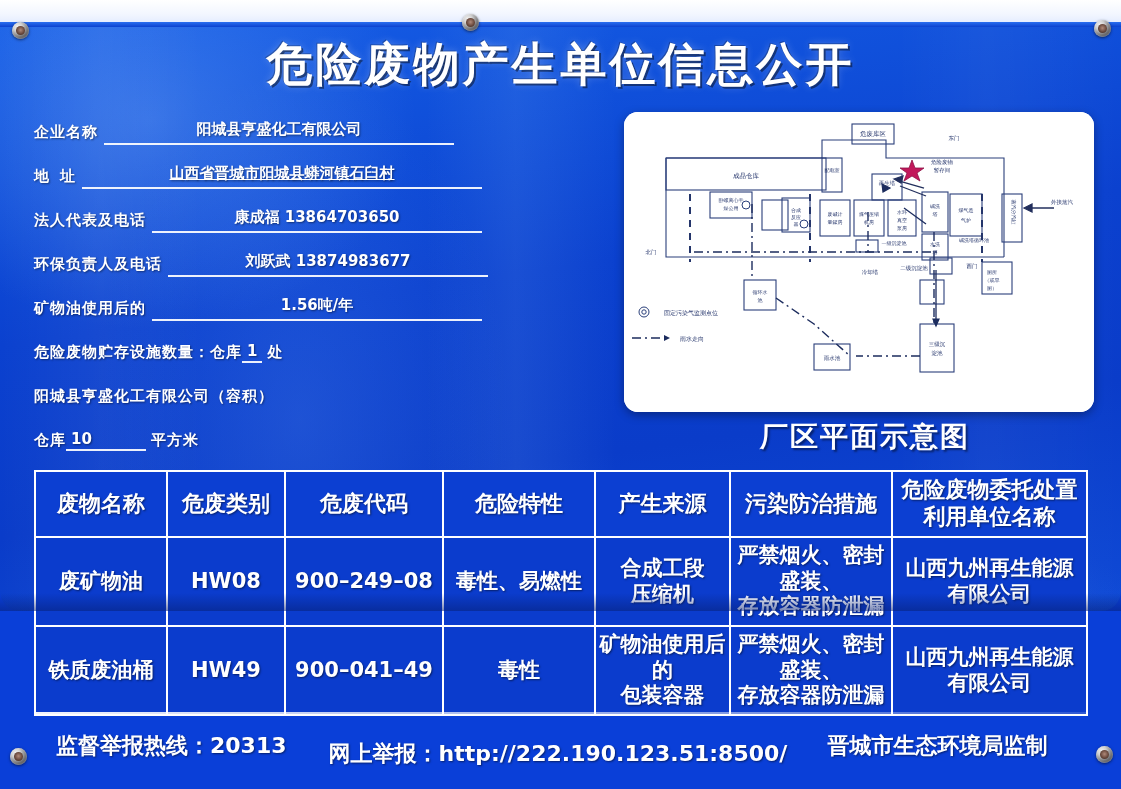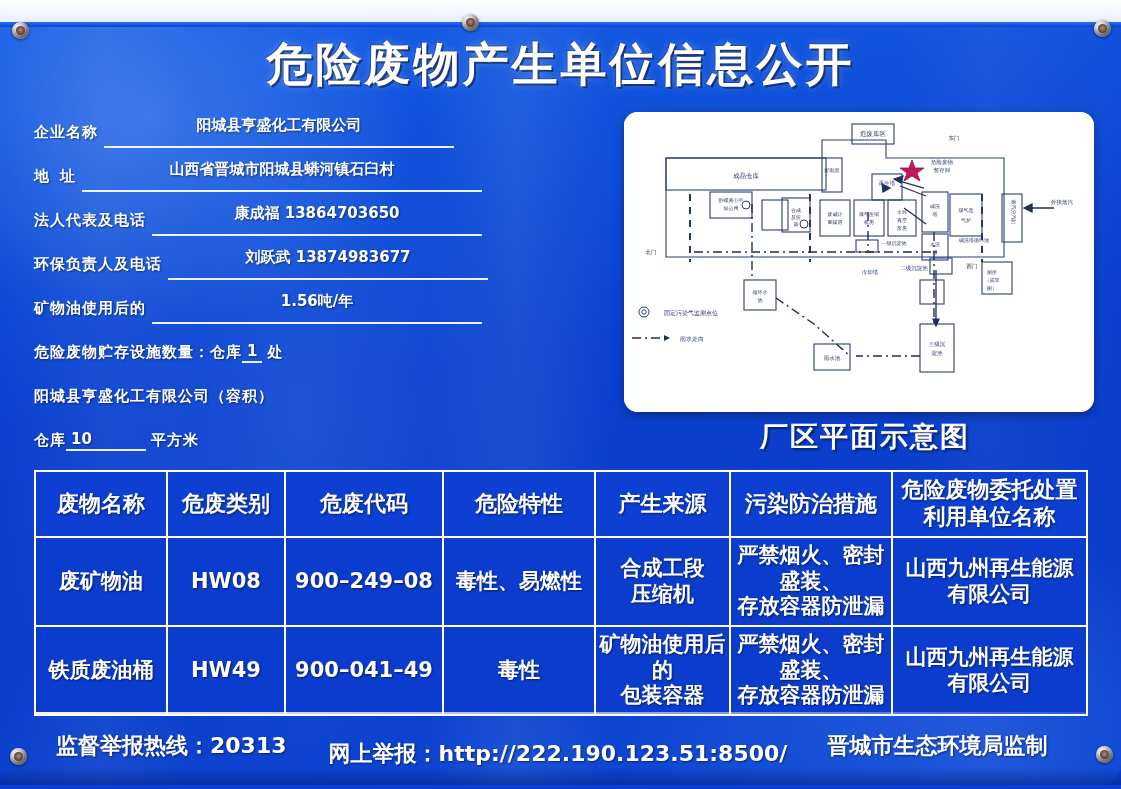--- a/index.html
+++ b/index.html
@@ -2,21 +2,21 @@
 <html><head>
 <meta charset="utf-8">
 <style>
   html,body{margin:0;padding:0;}
   body{
     width:1121px;height:789px;overflow:hidden;
     font-family:"DejaVu Sans","Liberation Sans",sans-serif;
     background:#0a3fd8;
   }
   .board{
-    position:relative;width:1121px;height:785px;
+    position:relative;width:1121px;height:611px;
     background:
       radial-gradient(ellipse 380px 300px at 150px 120px, rgba(140,190,255,.30), rgba(140,190,255,0) 70%),
       radial-gradient(ellipse 300px 500px at 300px 420px, rgba(120,175,255,.18), rgba(120,175,255,0) 70%),
       radial-gradient(ellipse 420px 260px at 900px 700px, rgba(90,150,250,.22), rgba(90,150,250,0) 72%),
       linear-gradient(172deg,#1760e8 0%,#1153dd 18%,#0b41cf 45%,#0a3cc9 70%,#0f4ad6 100%);
     border-radius: 20px;
   }
   
   .sheen{position:absolute;inset:0;pointer-events:none;
     background:
@@ -41,25 +41,25 @@
     text-shadow:2px 2px 0 rgba(0,0,0,.45), -1px -1px 0 rgba(0,0,0,.25), 0 0 8px rgba(255,255,255,.28);
   }
 
   
   .info{position:absolute;left:34px;top:110px;width:560px;}
   .row{position:relative;height:44px;color:#fff;font-size:15px;font-weight:bold;
        text-shadow:1px 1px 2px rgba(0,0,0,.45);white-space:nowrap;display:flex;align-items:center;}
   .lbl{letter-spacing:1px;}
   .lbl.sp{letter-spacing:1px;font-family:Liberation Mono, monospace;}
   .fill{position:relative;display:inline-block;border-bottom:2px solid rgba(255,255,255,.92);
-        text-align:center;margin-left:6px;padding-bottom:11px;box-sizing:border-box;}
+        text-align:center;margin-left:6px;padding-bottom:4px;box-sizing:border-box;}
   .inline-u{display:inline-block;border-bottom:2px solid rgba(255,255,255,.92);padding:0 5px 1px 5px;}
 
   .r1 .fill{width:350px;}
-  .r2 .fill{width:400px;}
+  .r2 .fill{width:400px;text-decoration:underline;}
   .r3 .fill{width:330px;}
   .r4 .fill{width:320px;}
   .r5 .fill{width:330px;}
   .r8 .inline-u{min-width:70px;}
 
   
   .mapwrap{position:absolute;left:624px;top:112px;width:470px;height:300px;
     background:#fdfdfd;border-radius:14px;box-shadow:0 3px 10px rgba(0,0,0,.35);overflow:hidden;}
   .mapcap{position:absolute;left:630px;top:418px;width:470px;text-align:center;
     font-size:28px;font-weight:bold;color:#fff;letter-spacing:2px;

